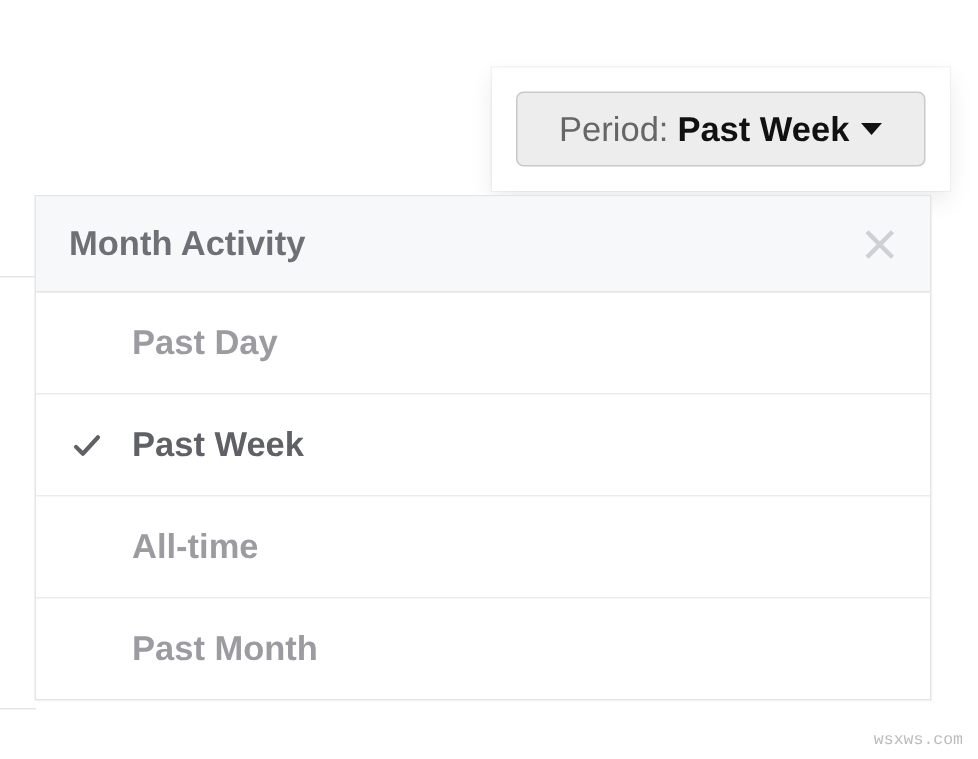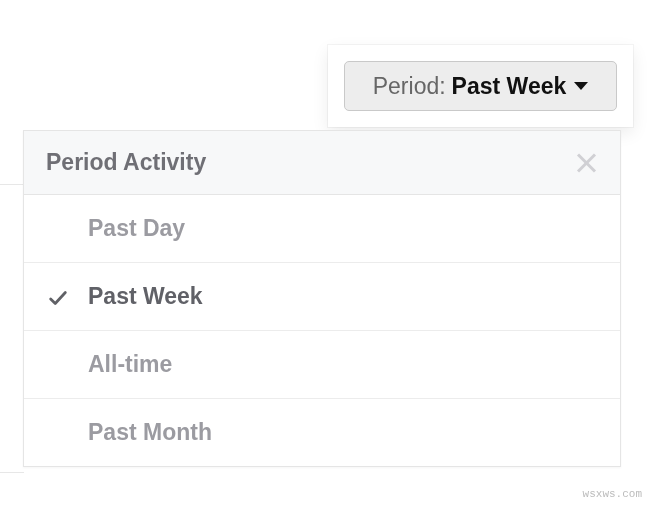--- a/index.html
+++ b/index.html
@@ -76,21 +76,21 @@
       content: "";
       position: absolute;
       left: 11px; top: 0;
       width: 3px; height: 24px;
       background: #d0d0d4;
     }
     .close-x::before { transform: rotate(45deg); }
     .close-x::after  { transform: rotate(-45deg); }
     .option {
       display: flex;
-      align-items: flex-end;
+      align-items: center;
       padding: 20px 22px;
       border-bottom: 1px solid #ececec;
       cursor: pointer;
       gap: 18px;
     }
     .option:last-child { border-bottom: none; }
     .option .check {
       width: 24px; height: 24px;
       display: flex; align-items: center; justify-content: center;
       color: #606166;
@@ -136,21 +136,21 @@
 <div class="dropdown-btn-wrap">
   <div class="dropdown-btn">
     <span class="label">Period:</span>
     <span class="value">Past Week</span>
     <span class="caret"></span>
   </div>
 </div>
 
 <div class="panel">
   <div class="panel-header">
-    <div class="panel-title">Period Activity</div>
+    <div class="panel-title">Month Activity</div>
     <div class="close-x"></div>
   </div>
 
   <div class="option">
     <span class="check"></span>
     <span class="opt-label">Past Day</span>
   </div>
   <div class="option selected">
     <span class="check">
       <svg viewBox="0 0 24 24" width="22" height="22" fill="none" stroke="currentColor" stroke-width="3" stroke-linecap="round" stroke-linejoin="round">

